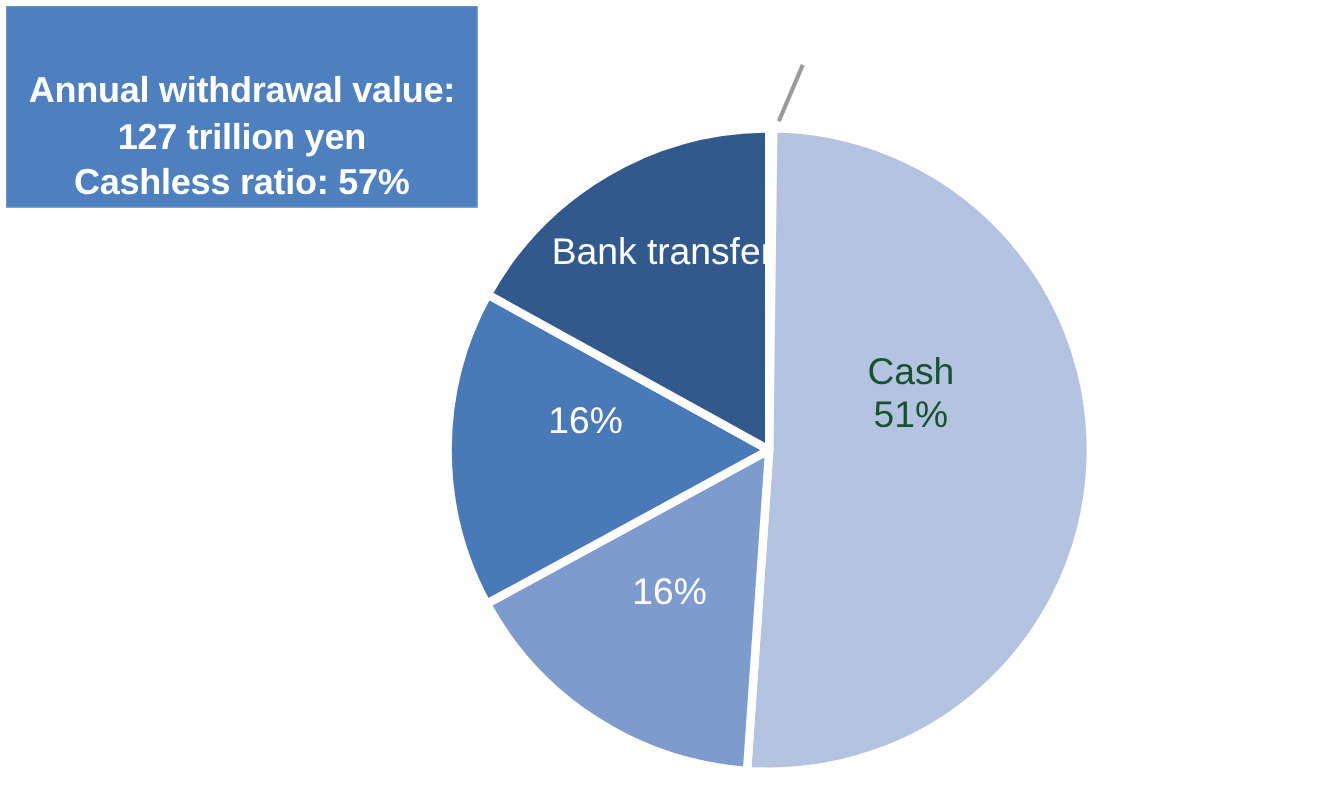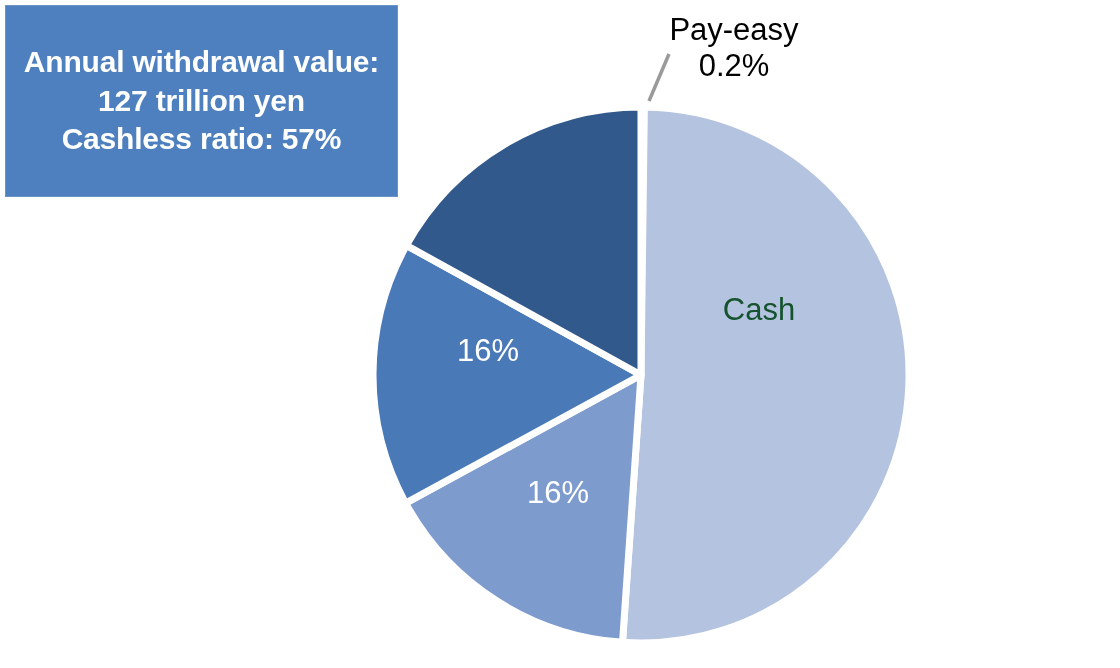--- a/index.html
+++ b/index.html
@@ -14,28 +14,28 @@
     overflow: hidden;
     font-family: "Liberation Sans", sans-serif;
   }
 
   
   #annotation-box {
     position: absolute;
     left: 5px;
     top: 5px;
     width: 393px;
-    height: 192px;
+    height: 168px;
     background: #4E7FBE;
     border: 1px solid #6a93c8;
     box-sizing: border-box;
     display: flex;
     flex-direction: column;
     align-items: center;
-    justify-content: center;
+    justify-content: flex-end;
     gap: 2px;
   }
   #annotation-box .ann-line {
     color: #ffffff;
     font-size: 30px;
     font-weight: bold;
     line-height: 1.22;
     white-space: nowrap;
     letter-spacing: -0.2px;
   }
@@ -86,38 +86,36 @@
     <g id="pie-slices">
         <path d="M 641 375 L 641.00 107.00 A 268 268 0 0 1 644.36 107.02 Z" fill="#ffffff" stroke="#ffffff" stroke-width="7" stroke-linejoin="round"></path>
         <path d="M 641 375 L 644.36 107.02 A 268 268 0 1 1 622.53 642.36 Z" fill="#B4C3DF" stroke="#ffffff" stroke-width="7" stroke-linejoin="round"></path>
         <path d="M 641 375 L 622.53 642.36 A 268 268 0 0 1 405.62 503.14 Z" fill="#7D9BCC" stroke="#ffffff" stroke-width="7" stroke-linejoin="round"></path>
         <path d="M 641 375 L 405.62 503.14 A 268 268 0 0 1 406.43 245.39 Z" fill="#4A79B8" stroke="#ffffff" stroke-width="7" stroke-linejoin="round"></path>
         <path d="M 641 375 L 406.43 245.39 A 268 268 0 0 1 641.00 107.00 Z" fill="#32598C" stroke="#ffffff" stroke-width="7" stroke-linejoin="round"></path>
       </g>
     <line id="payeasy-leader" x1="649" y1="101" x2="669" y2="54" stroke="#9a9a9a" stroke-width="3.5" stroke-linecap="butt"></line>
   </svg>
 
-  <div class="slice-label" id="label-payeasy">
-    <span class="lbl-name">Pay-easy</span>
-    <span class="lbl-value">0.2%</span>
-  </div>
 
   <div class="slice-label" id="label-cash">
     <span class="lbl-name">Cash</span>
+    <span class="lbl-value">51%</span>
   </div>
 
   <div class="slice-label" id="label-credit">
     <span class="lbl-value">16%</span>
   </div>
 
   <div class="slice-label" id="label-direct">
     <span class="lbl-value">16%</span>
   </div>
 
   <div class="slice-label" id="label-bank">
+    <span class="lbl-name">Bank transfer</span>
   </div>
 </div>
 
 <div id="annotation-box">
   <div class="ann-line">Annual withdrawal value:</div>
   <div class="ann-line">127 trillion yen</div>
   <div class="ann-line">Cashless ratio: 57%</div>
 </div>
 
 </body></html>

